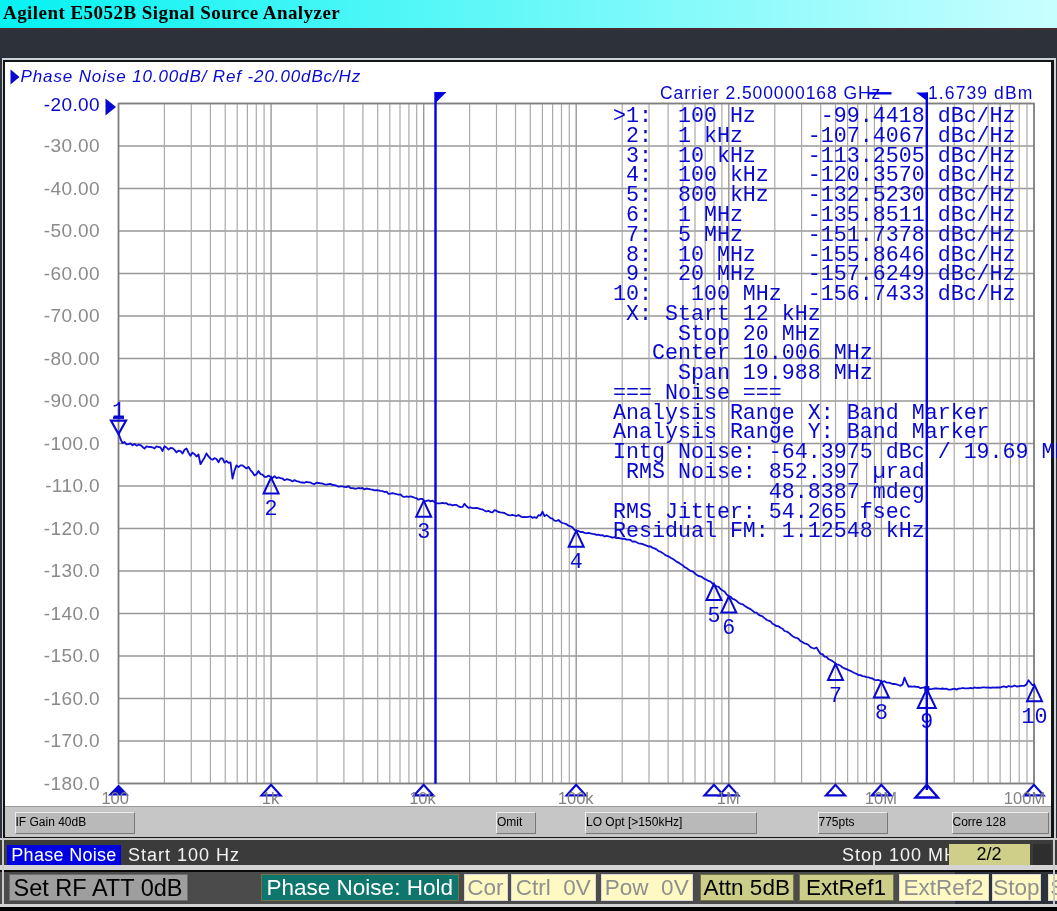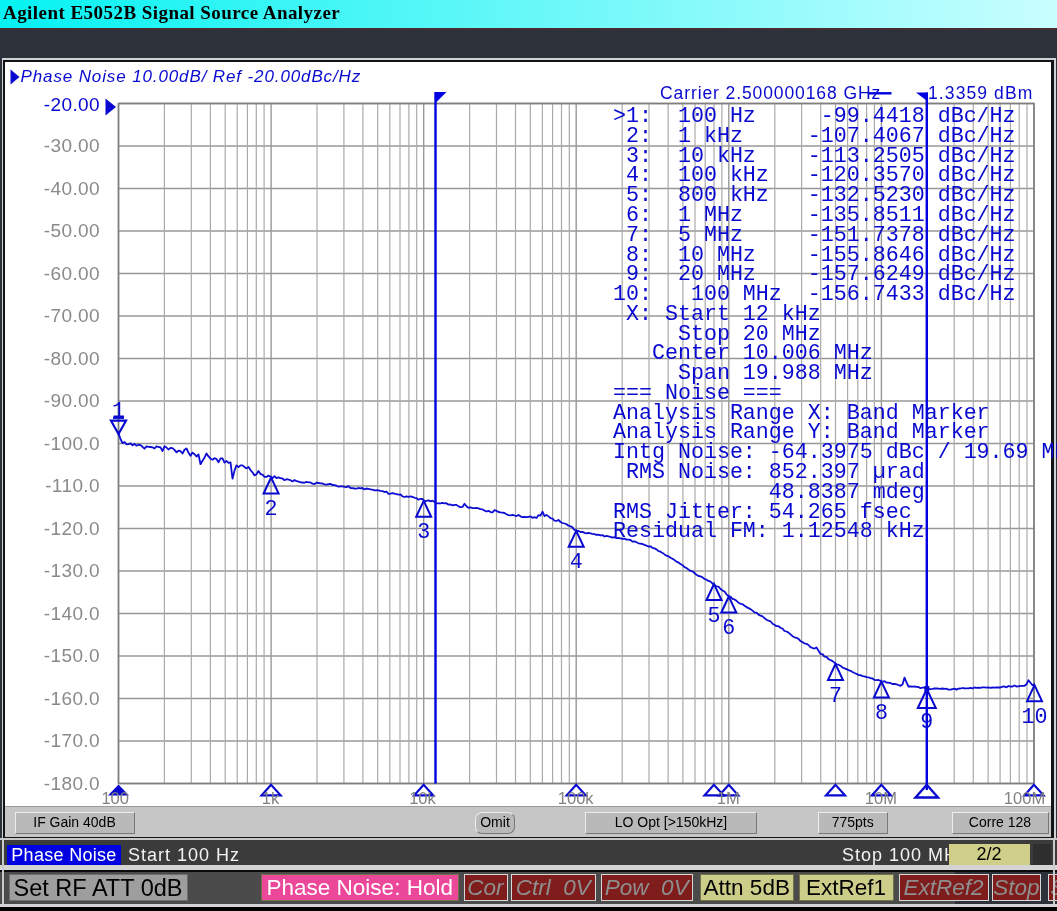--- a/index.html
+++ b/index.html
@@ -11,21 +11,21 @@
   letter-spacing:0.45px; color:#000; line-height:26px; padding-left:3px; }
 #maroon { left:0; top:28px; width:1057px; height:1.5px; background:#472c33; }
 #winlight { left:1.5px; top:58px; width:1054px; height:782px; background:#cdd2d7; }
 #windark  { left:3px; top:59.5px; width:1050.5px; height:779px; background:#141414; }
 #winwhite { left:5px; top:62px; width:1046px; height:744px; background:#ffffff; }
 #strip { left:5px; top:806px; width:1046px; height:30.5px; background:#c6c6c6;
   border-top:1px solid #9a9a9a; }
 .sbtn { position:absolute; top:4.5px; height:22px; background:#b9b9b9;
   border-top:1.5px solid #ededed; border-left:1.5px solid #ededed;
   border-bottom:1.5px solid #787878; border-right:1.5px solid #787878;
-  font-size:14px; color:#000; text-align:center; line-height:19px; }
+  font-size:12px; color:#000; text-align:left; line-height:19px; }
 #hdr { left:20.5px; top:67px; font-size:17px; letter-spacing:0.88px; color:#0808d0;font-style:italic; }
 #carrier { left:660px; top:83px; font-size:17.5px; letter-spacing:0.9px; color:#0808d0; }
 #dbm { left:928px; top:83px; font-size:17.5px; letter-spacing:1.1px; color:#0808d0; }
 .ylab { position:absolute; left:0px; width:100px; text-align:right;
   font-size:19px; line-height:22px; color:#8a8a8a; letter-spacing:0.4px; }
 .ylab.blue { color:#0808d0; }
 .xlab { position:absolute; top:788.5px; width:80px; text-align:center;
   font-size:16.5px; color:#828282; }
 #mtable { left:568px; top:107.2px; width:457px; height:436px; overflow:hidden;
   font-family:"Liberation Mono", monospace; font-size:21.65px; line-height:19.77px;
@@ -33,33 +33,33 @@
 svg text.mono { font-family:"Liberation Mono", monospace; font-size:21.65px; fill:#0808d0; }
 #rowA { left:0; top:840px; width:1057px; height:26px; background:#3b3b3b; color:#f2f2f2; }
 #rowAlight { left:0; top:838.3px; width:1057px; height:1.7px; background:#c9c9c9; }
 #sep1 { left:0; top:864.5px; width:1057px; height:5px; background:#d4d4d4; }
 #blkline { left:0; top:869.5px; width:1057px; height:2px; background:#0a0a0a; }
 #rowB { left:0; top:871.5px; width:955px; height:32px; background:#4b4b4b; }
 #sep2 { left:0; top:903.5px; width:1057px; height:3.5px; background:#d4d4d4; }
 #blk2 { left:0; top:907px; width:1057px; height:4px; background:#000; }
 .bbtn { position:absolute; top:2px; height:27px; font-size:22.5px; line-height:26px;
   text-align:center; }
-.dim { background:#7f1d1d; color:#8f8f8f; border:1.5px solid #d8d8d8;font-style:italic; }
+.dim { background:#fef9c3; color:#8f8f8f; border:1.5px solid #d8d8d8; }
 .khaki { background:#cdcd8a; color:#000; border:1px solid #73734a; }
-.bluebtn { background:#ec4899; color:#fff; border:1px solid #73734a; }
+.bluebtn { background:#0f766e; color:#fff; border:1px solid #73734a; }
 </style></head>
 <body>
 <div class="abs" id="titlebar">Agilent E5052B Signal Source Analyzer</div>
 <div class="abs" id="maroon"></div>
 <div class="abs" id="winlight"></div>
 <div class="abs" id="windark"></div>
 <div class="abs" id="winwhite"></div>
 <div class="abs" id="strip">
   <div class="sbtn" style="left:9.5px;width:120px;">IF Gain 40dB</div>
-  <div class="sbtn" style="left:470px;width:40px;border-radius:7px;">Omit</div>
+  <div class="sbtn" style="left:491px;width:40px;">Omit</div>
   <div class="sbtn" style="left:580px;width:172px;">LO Opt [&gt;150kHz]</div>
   <div class="sbtn" style="left:812.5px;width:70.5px;">775pts</div>
   <div class="sbtn" style="left:946.5px;width:97px;">Corre 128</div>
 </div>
 <svg class="abs" style="left:0;top:0" width="1057" height="911" viewBox="0 0 1057 911">
 <g>
       <line x1="118.5" y1="103.5" x2="1034" y2="103.5" stroke="#989898" stroke-width="1.4"></line>
 <line x1="118.5" y1="146.0" x2="1034" y2="146.0" stroke="#989898" stroke-width="1.4"></line>
 <line x1="118.5" y1="188.5" x2="1034" y2="188.5" stroke="#989898" stroke-width="1.4"></line>
 <line x1="118.5" y1="231.0" x2="1034" y2="231.0" stroke="#989898" stroke-width="1.4"></line>
@@ -169,21 +169,21 @@
 <path d="M835.5,784.8 L826.0,795.3 L845.0,795.3 Z" fill="none" stroke="#0808d0" stroke-width="2.2"></path>
 <path d="M881.4,784.8 L871.9,795.3 L890.9,795.3 Z" fill="none" stroke="#0808d0" stroke-width="2.2"></path>
 <path d="M1034.0,784.8 L1024.5,795.3 L1043.5,795.3 Z" fill="none" stroke="#0808d0" stroke-width="2.2"></path>
 <path d="M926.8,784.8 L915.5,797.5 L938,797.5 Z" fill="none" stroke="#0808d0" stroke-width="2.4"></path>
 <rect x="924.3" y="686" width="5" height="5.4" fill="#0808d0"></rect>
 <path d="M10.5,69.5 L10.5,84.5 L19.5,77 Z" fill="#0808d0"></path>
 <path d="M105.5,98.5 L105.5,115.5 L116,107 Z" fill="#0808d0"></path>
 </svg>
 <div class="abs" id="hdr">Phase Noise 10.00dB/ Ref -20.00dBc/Hz</div>
 <div class="abs" id="carrier">Carrier 2.500000168 GHz</div>
-<div class="abs" id="dbm">1.3359 dBm</div>
+<div class="abs" id="dbm">1.6739 dBm</div>
 <div class="ylab blue" style="top:93.5px">-20.00</div>
 <div class="ylab" style="top:135.0px">-30.00</div>
 <div class="ylab" style="top:177.5px">-40.00</div>
 <div class="ylab" style="top:220.0px">-50.00</div>
 <div class="ylab" style="top:262.5px">-60.00</div>
 <div class="ylab" style="top:305.0px">-70.00</div>
 <div class="ylab" style="top:347.5px">-80.00</div>
 <div class="ylab" style="top:390.0px">-90.00</div>
 <div class="ylab" style="top:432.5px">-100.0</div>
 <div class="ylab" style="top:475.0px">-110.0</div>

